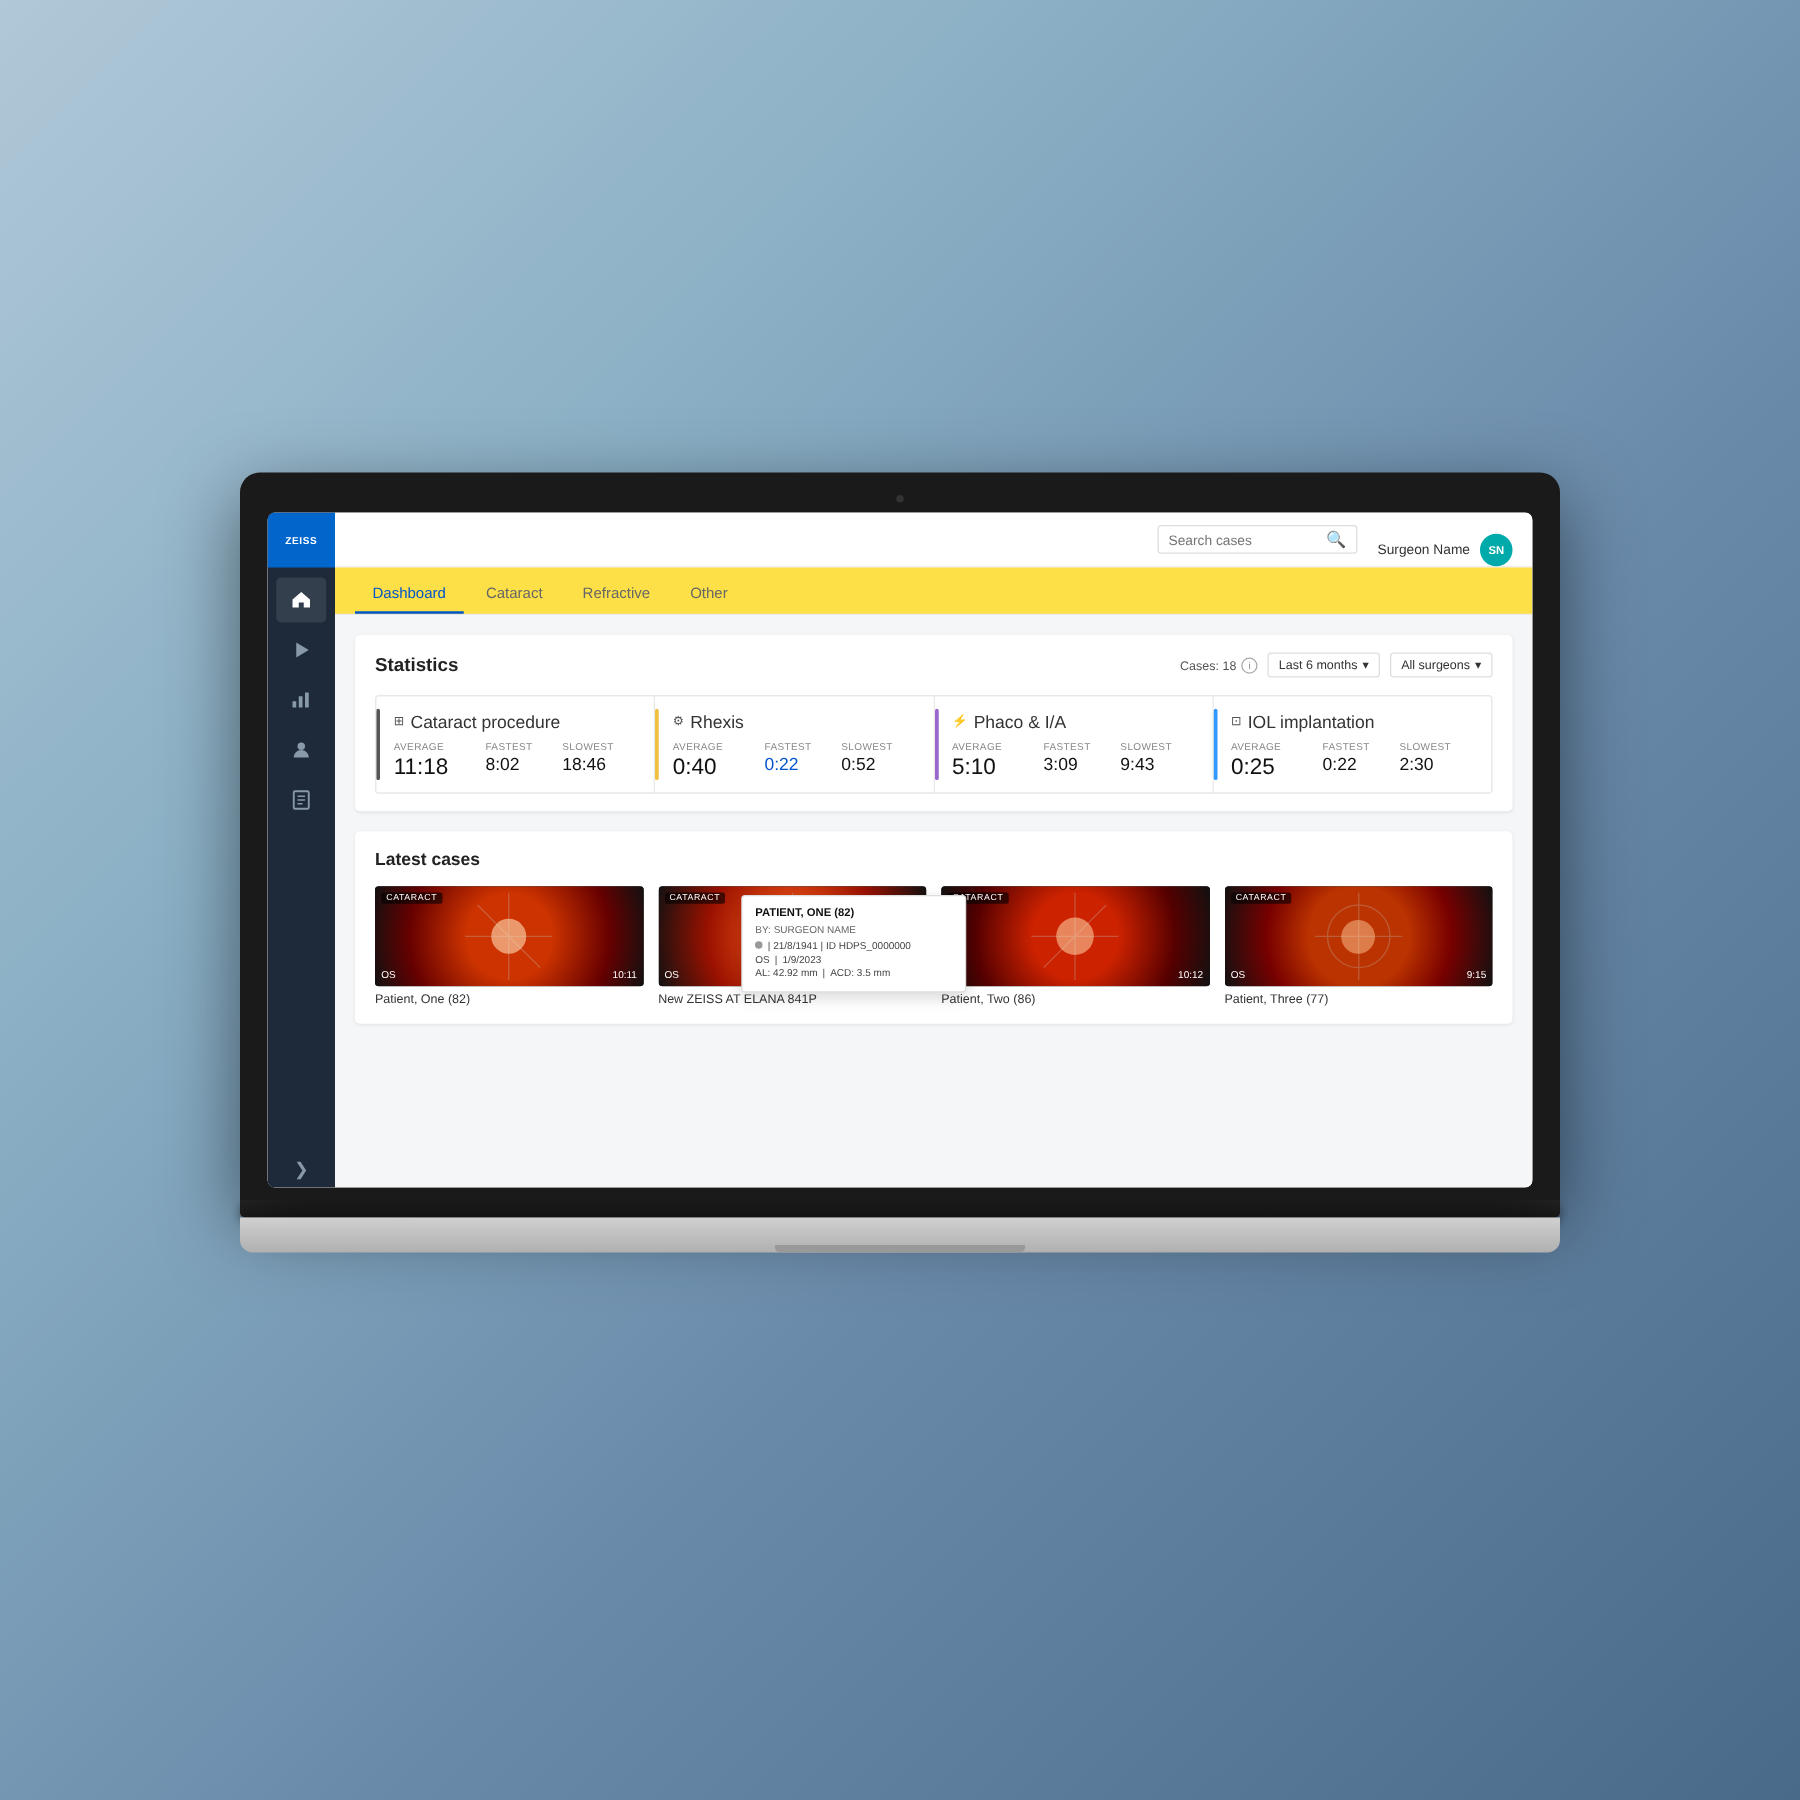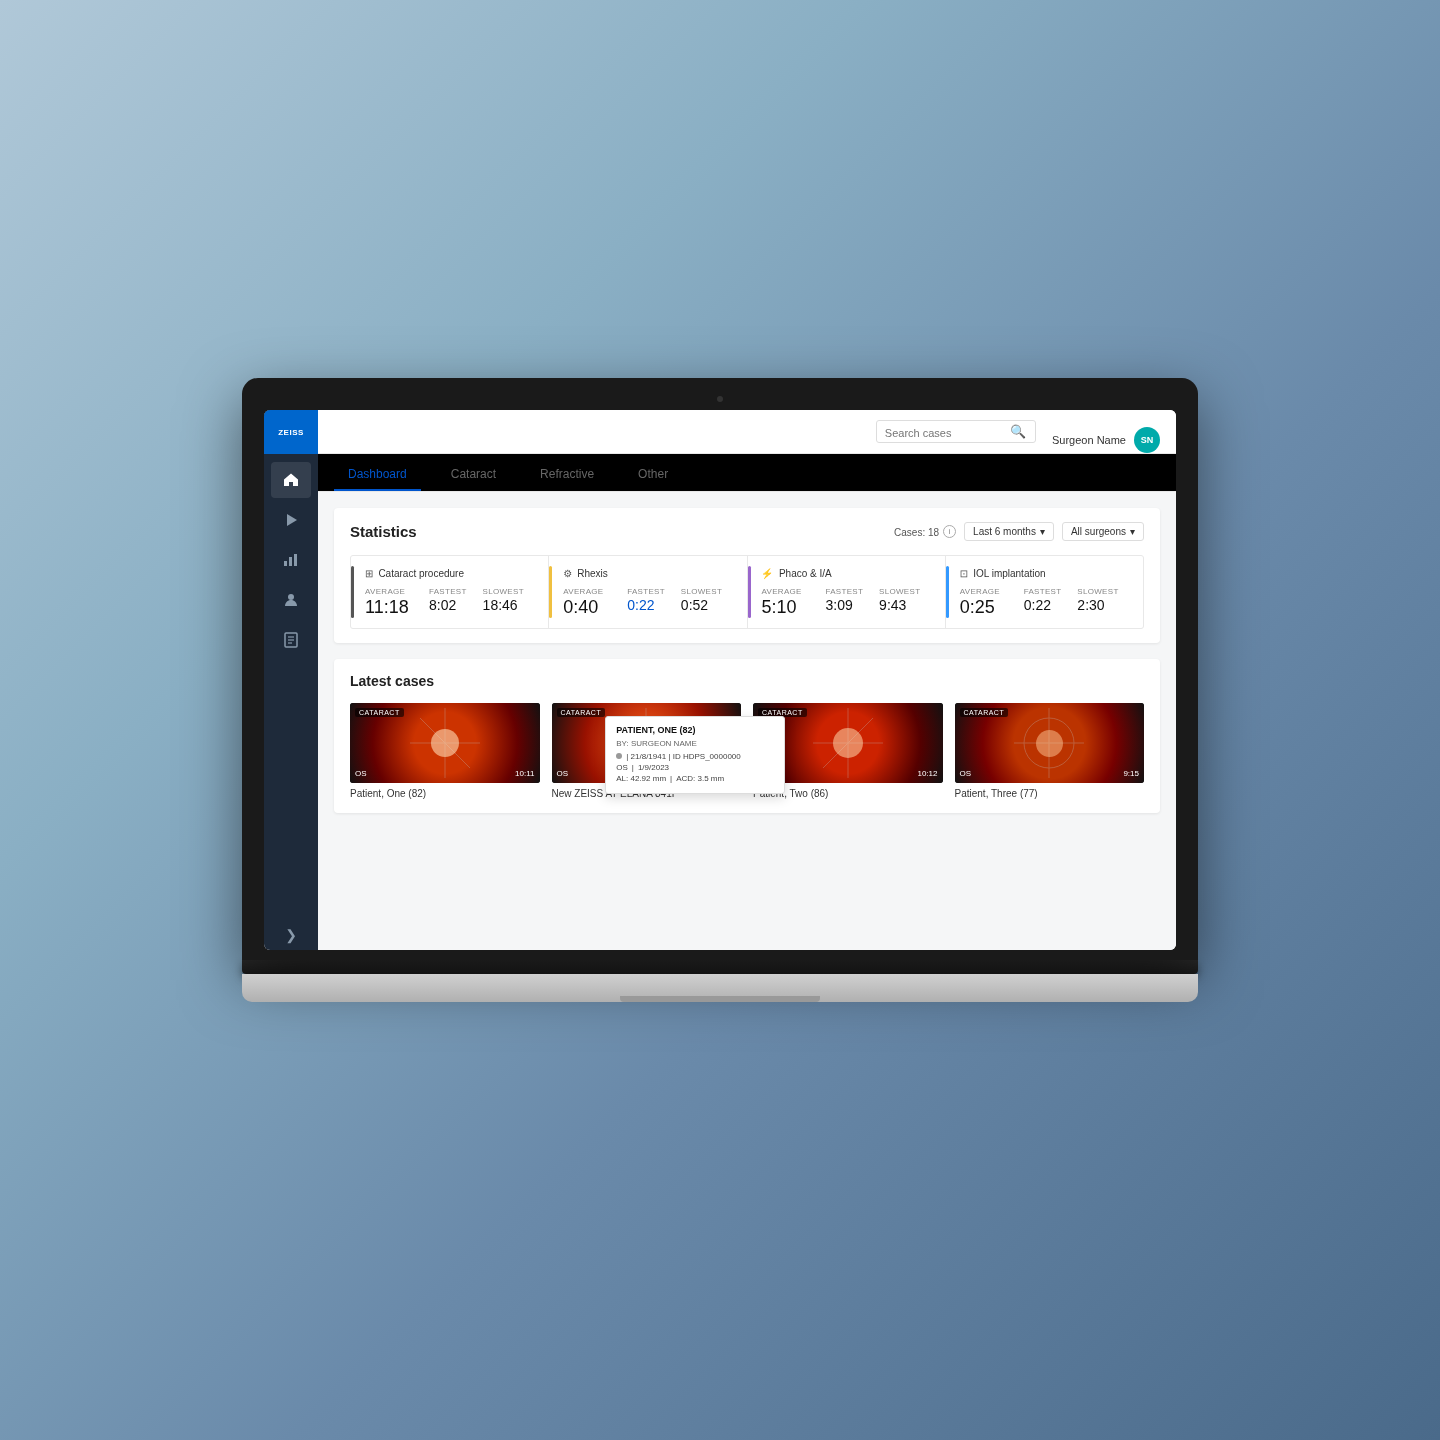--- a/index.html
+++ b/index.html
@@ -19,21 +19,21 @@
     .bg-blur {
       position: absolute;
       inset: 0;
       background: linear-gradient(135deg, #b0c8d8 0%, #8aafc4 30%, #6a8aaa 60%, #4a6a8a 100%);
       filter: blur(0px);
     }
 
     
     .laptop-wrapper {
       position: relative;
-      width: 956px;
+      width: 1056px;
       margin-top: -60px;
     }
 
     .laptop-screen-bezel {
       background: #1a1a1a;
       border-radius: 16px 16px 0 0;
       padding: 18px 22px 10px 22px;
       box-shadow: 0 20px 60px rgba(0,0,0,0.5);
       position: relative;
     }
@@ -214,28 +214,27 @@
       display: flex;
       align-items: center;
       justify-content: center;
       color: white;
       font-size: 9px;
       font-weight: bold;
     }
 
     
     .tabs-bar {
-      background: #000000;
+      background: #fde047;
       height: 38px;
       display: flex;
       align-items: flex-end;
       padding: 0 16px;
       border-bottom: 1px solid #e8e8e8;
       flex-shrink: 0;
-      gap: 12px;
     }
 
     .tab {
       padding: 8px 14px;
       font-size: 12px;
       color: #666;
       cursor: pointer;
       border-bottom: 2px solid transparent;
       margin-right: 4px;
     }
@@ -347,21 +346,21 @@
       gap: 5px;
       margin-bottom: 8px;
     }
 
     .metric-icon {
       font-size: 10px;
       color: #555;
     }
 
     .metric-name {
-      font-size: 10px;
+      font-size: 14px;
       color: #333;
       font-weight: 500;
     }
 
     .metric-sub-grid {
       display: grid;
       grid-template-columns: 1.2fr 1fr 1fr;
       gap: 2px;
     }
 

